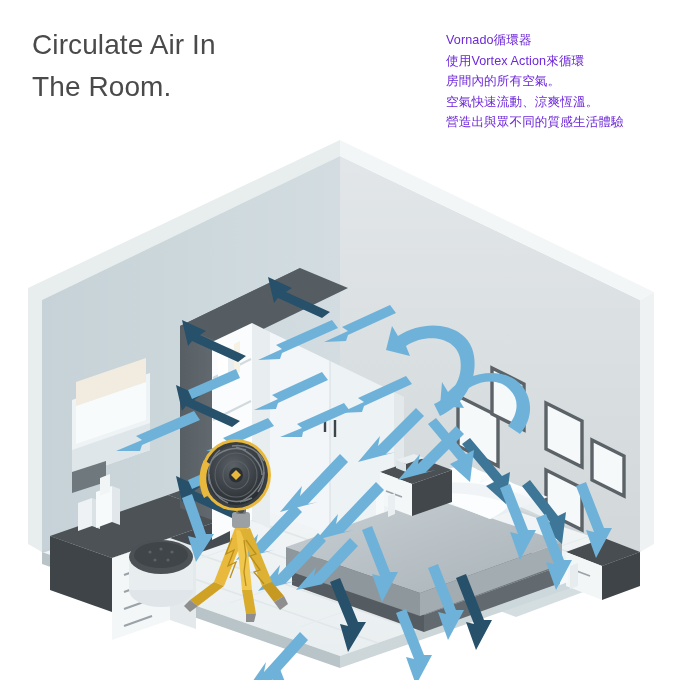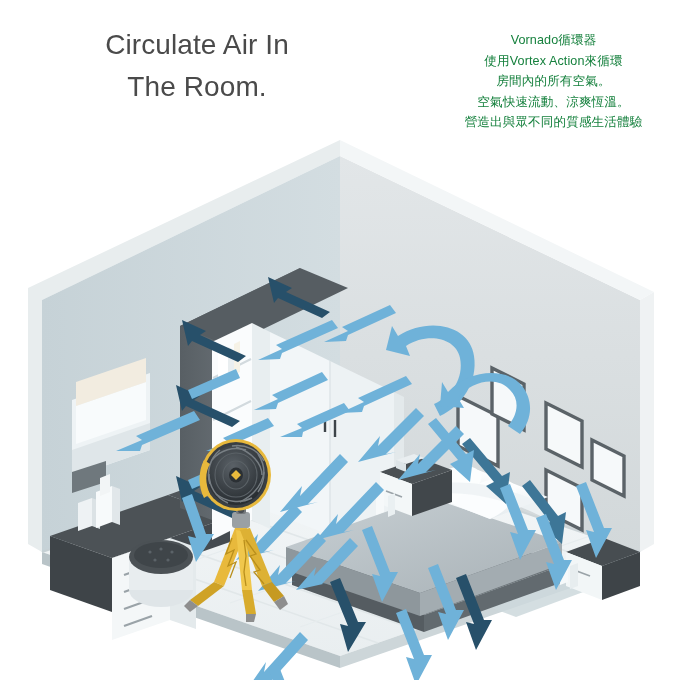--- a/index.html
+++ b/index.html
@@ -2,33 +2,33 @@
 <html><head>
 <meta charset="utf-8">
 <style>
   html,body{margin:0;padding:0;}
   body{
     width:680px;height:680px;
     background:#ffffff;
     font-family:"Liberation Sans","DejaVu Sans",sans-serif;
     overflow:hidden;position:relative;
   }
-  #stage{position:absolute;inset:0;width:680px;height:680px;text-align:center;}
+  #stage{position:absolute;inset:0;width:680px;height:680px;}
 
   
   .headline{
     position:absolute;left:32px;top:24px;width:330px;
     font-size:28px;line-height:42px;color:#4a4a4a;
     font-weight:400;letter-spacing:0.1px;
     white-space:pre-line;
   }
   
   .copy{
     position:absolute;left:446px;top:30px;width:215px;
-    font-size:12.6px;line-height:20.5px;color:#15803d;
+    font-size:12.6px;line-height:20.5px;color:#6d28d9;
     white-space:pre-line;letter-spacing:0.1px;
   }
   .scene{position:absolute;left:0;top:120px;width:680px;height:560px;}
   svg{display:block;}
 </style>
 </head>
 <body>
 
 <div id="stage">
 

